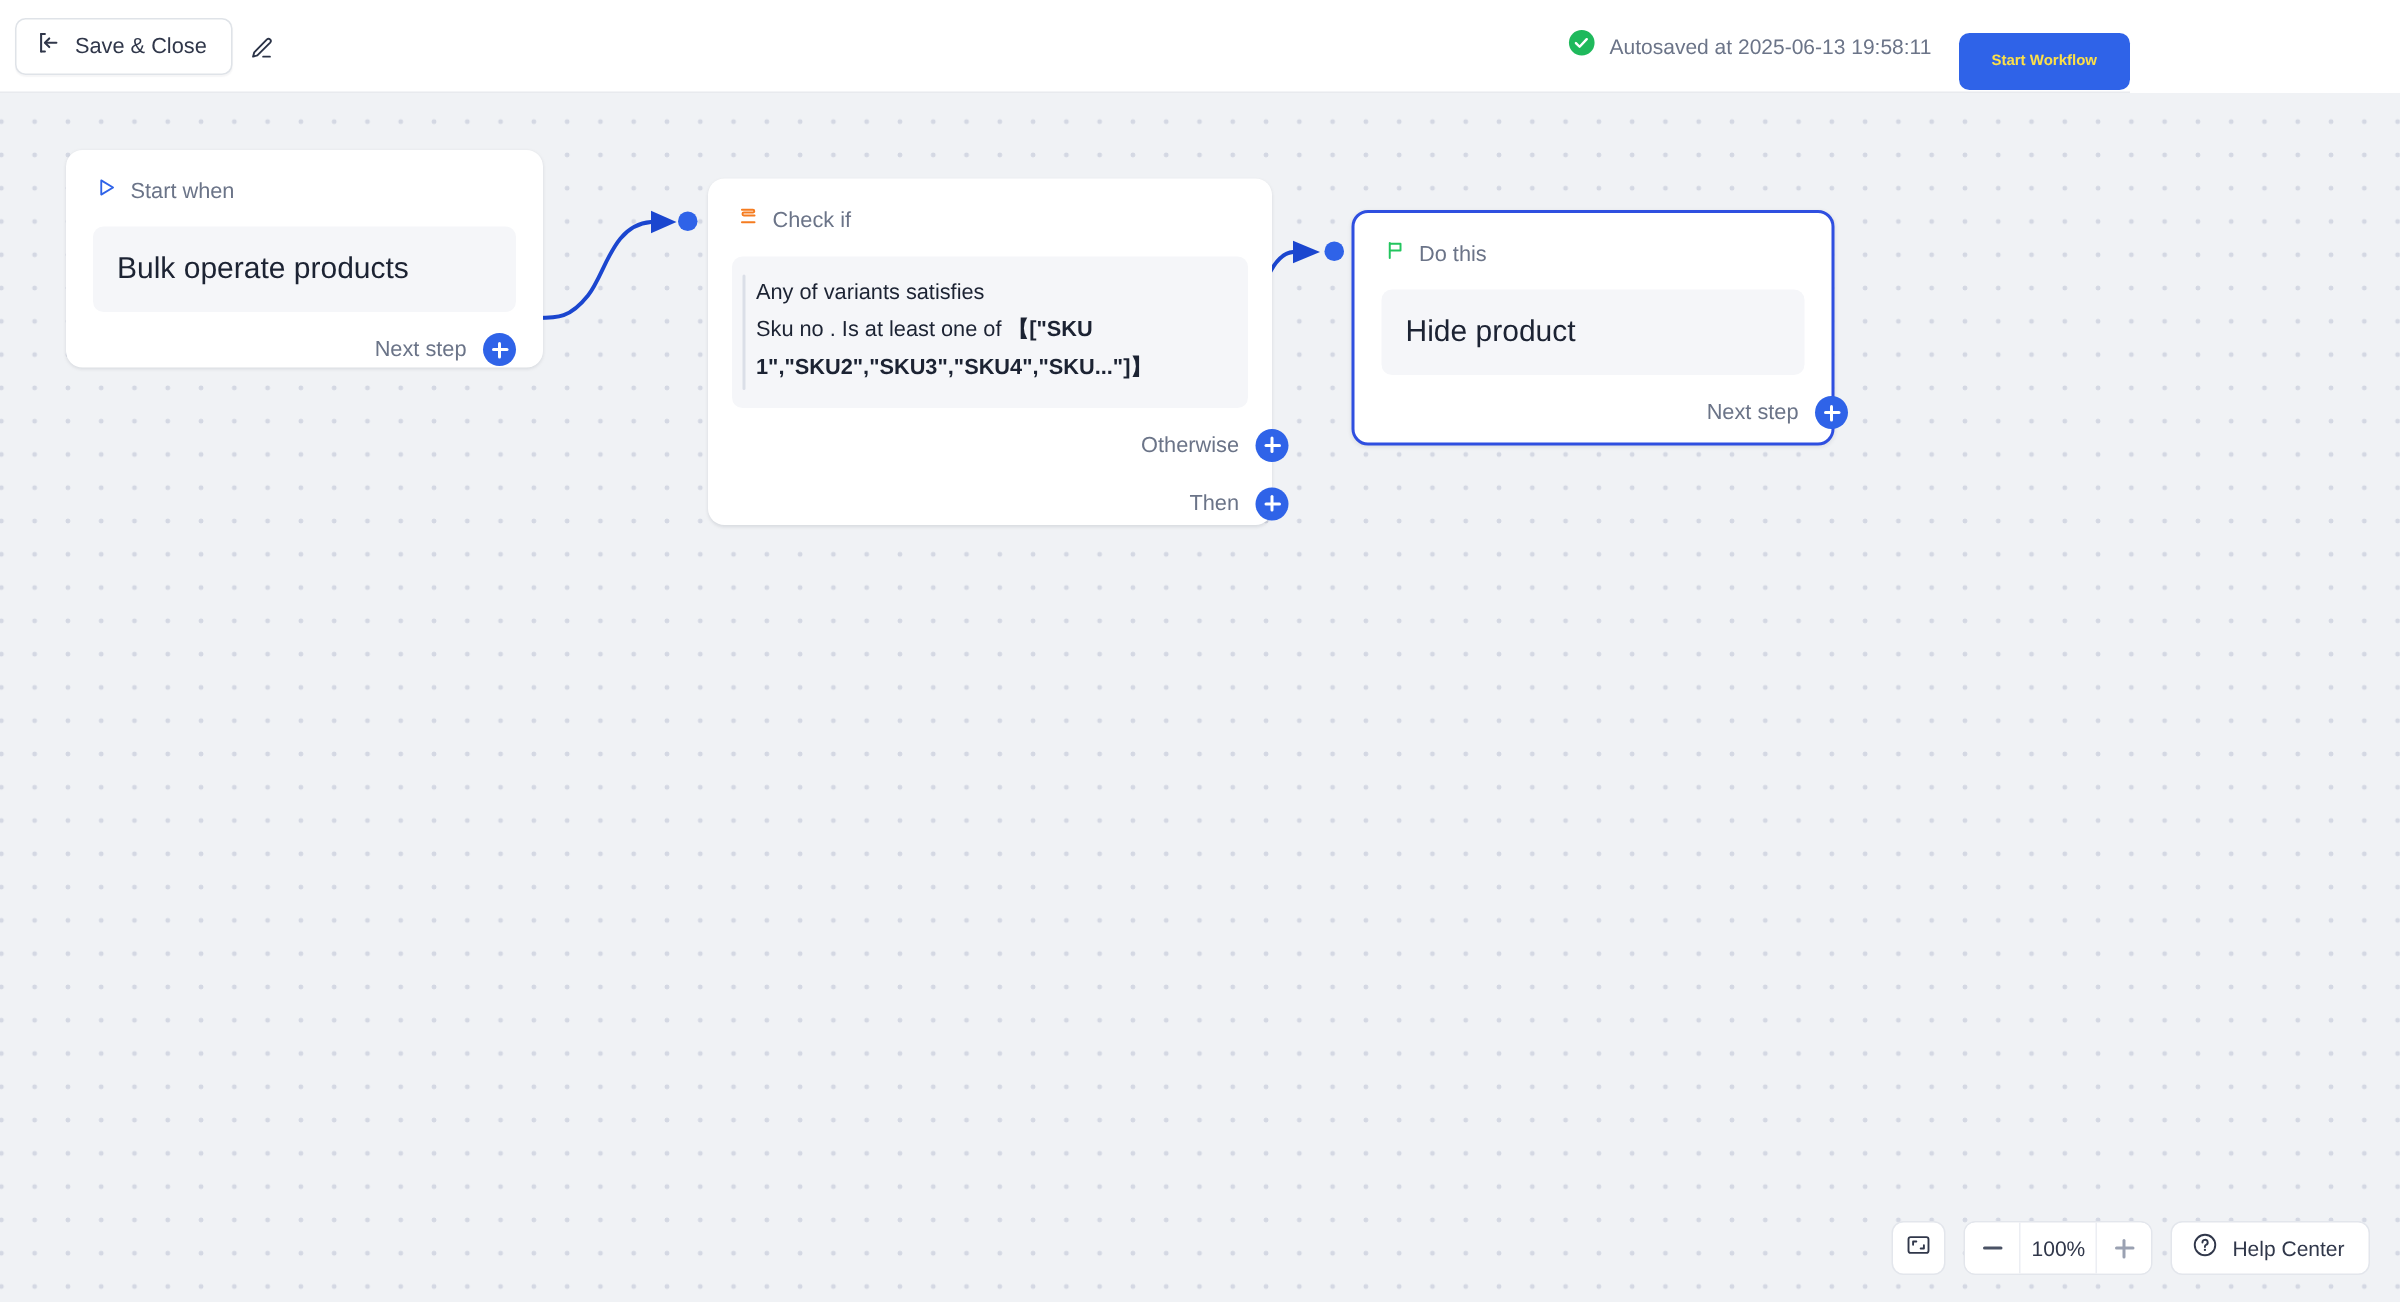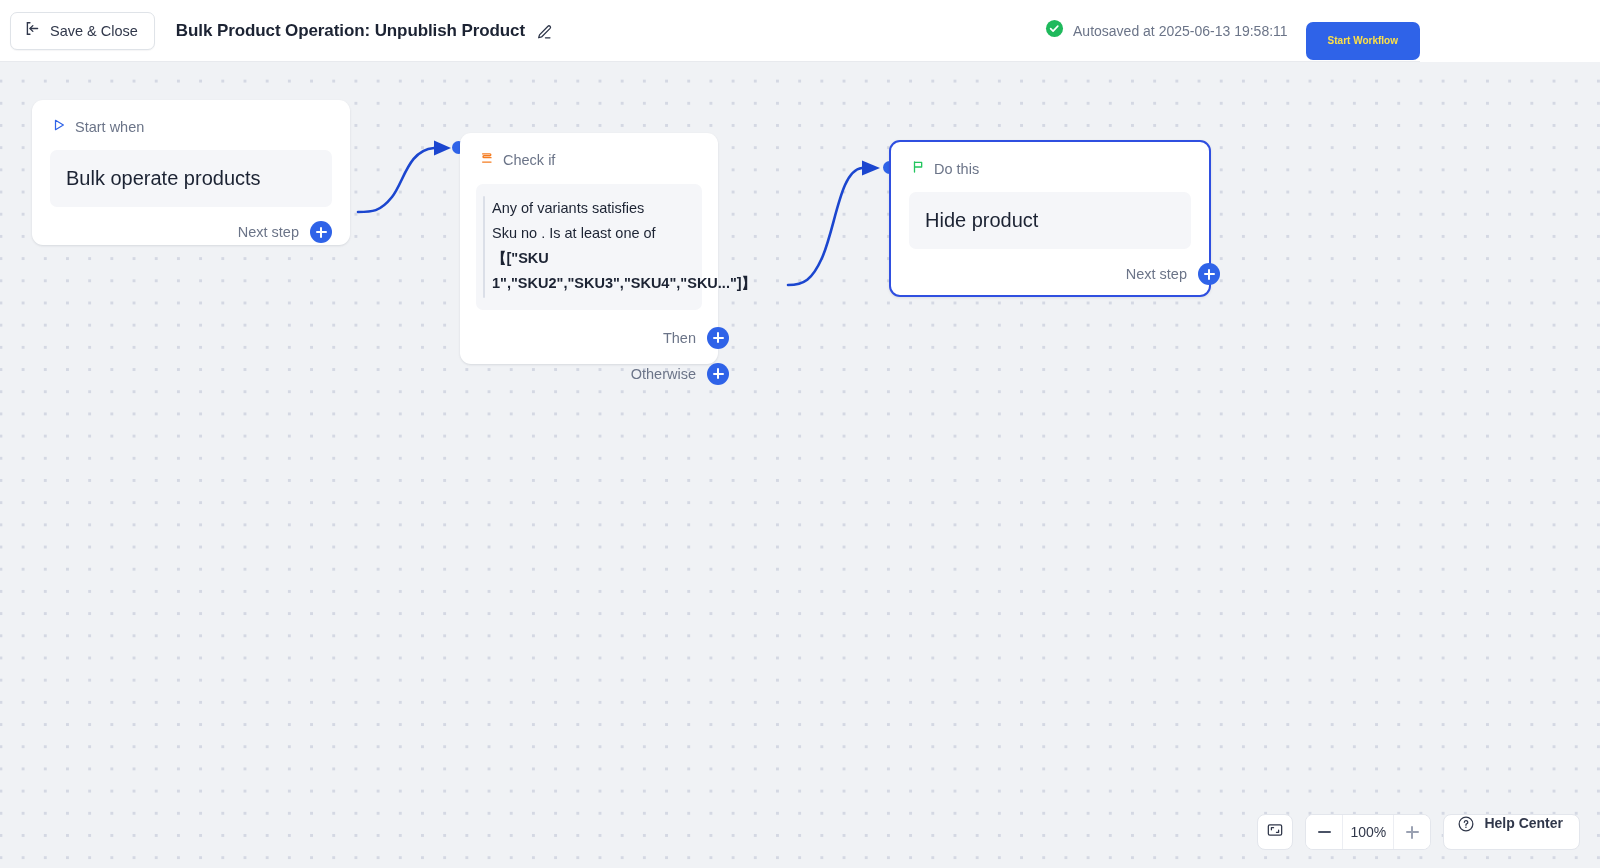--- a/index.html
+++ b/index.html
@@ -76,20 +76,21 @@
     width: 1600px; height: 806px;
     pointer-events: none;
   }
 
   
   .node {
     position: absolute;
     background: #ffffff;
     border-radius: 11px;
     box-shadow: 0 1px 3px rgba(16,24,40,.07), 0 1px 2px rgba(16,24,40,.04);
+    margin-left: 12px;
   }
   .node.selected {
     border: 2px solid #2f4fe0;
     box-shadow: 0 1px 3px rgba(16,24,40,.09);
   }
   .node-head {
     display: flex; align-items: center; gap: 9px;
     padding: 18px 20px 0 20px;
   }
   .node-head-label {
@@ -185,44 +186,42 @@
   }
   .zoom-level {
     min-width: 52px; height: 100%;
     display: flex; align-items: center; justify-content: center;
     font-size: 14px; color: #30374a;
     border-left: 1px solid #eceef3; border-right: 1px solid #eceef3;
   }
   .help-btn {
     height: 36px; padding: 0 16px 0 13px;
     background: #ffffff; border: 1px solid #e3e6ec; border-radius: 8px;
-    display: flex; gap: 9px;
+    display: flex; align-items: center; gap: 9px;
     cursor: pointer;
-    font-weight: bold;
   }
   .help-label { font-size: 14px; color: #30374a; white-space: nowrap; }
 </style>
 </head>
 <body>
 
 <div class="header">
 
   <div class="save-close-btn">
     <span>
       <svg width="17" height="17" viewBox="0 0 20 20" fill="none">
         <path d="M4 3.2v13.6" stroke="#30374a" stroke-width="1.6" stroke-linecap="round"></path>
         <path d="M16 10H7.4" stroke="#30374a" stroke-width="1.6" stroke-linecap="round"></path>
         <path d="M10.4 6.6 7 10l3.4 3.4" stroke="#30374a" stroke-width="1.6" stroke-linecap="round" stroke-linejoin="round"></path>
         <path d="M4 3.2h3M4 16.8h3" stroke="#30374a" stroke-width="1.6" stroke-linecap="round"></path>
       </svg>
     </span>
     <span class="save-close-label">Save &amp; Close</span>
   </div>
 
-  <div class="page-title">Bulk Product Operation: Unpublish Product</div>
 
   <span class="edit-title-icon">
     <svg width="18" height="18" viewBox="0 0 20 20" fill="none">
       <path d="M14.4 3.6a1.7 1.7 0 0 1 2.4 2.4L7.3 15.5l-3.2.9.9-3.2 9.4-9.6Z" stroke="#2b3347" stroke-width="1.4" stroke-linejoin="round"></path>
       <path d="M11.6 16.4h5" stroke="#2b3347" stroke-width="1.4" stroke-linecap="round"></path>
     </svg>
   </span>
 
   <div class="header-right">
     <div class="autosave">
@@ -261,43 +260,43 @@
     <div class="node-body-box">
       <div class="node-body-text">Bulk operate products</div>
     </div>
     <div class="next-row" style="padding-right:18px;">
       <span class="branch-label">Next step</span>
       <span class="plus-btn"></span>
     </div>
   </div>
 
   <div class="anchor-dot" style="left:452px; top:79px;"></div>
-  <div class="node" style="left:460px; top:71px; width:258px; height:231px;">
+  <div class="node" style="left:460px; top:57px; width:376px; height:231px;">
     <div class="node-head">
       <span>
         <svg width="14" height="14" viewBox="0 0 16 16" fill="none">
           <path d="M3 3.3h8.4c1.3 0 1.3 2.1 0 2.1H4.4c-1.3 0-1.3 2.2 0 2.2h8.2" stroke="#f57c20" stroke-width="1.5" stroke-linecap="round" stroke-linejoin="round"></path>
           <path d="M3 12.7h9.6" stroke="#f57c20" stroke-width="1.5" stroke-linecap="round"></path>
         </svg>
       </span>
       <span class="node-head-label">Check if</span>
     </div>
     <div class="cond-box">
       <div class="cond-line">Any of variants satisfies</div>
       <div class="cond-line">
         <span>Sku no . Is at least one of</span>
         <span class="mono-br">【["SKU 1","SKU2","SKU3","SKU4","SKU..."]】</span>
       </div>
     </div>
+    <div class="next-row" style="padding-right:-11px; margin-right:-11px; margin-top:14px;">
+      <span class="branch-label">Otherwise</span>
+      <span class="plus-btn"></span>
+    </div>
     <div class="next-row" style="padding-right:-11px; margin-right:-11px; margin-top:17px;">
       <span class="branch-label">Then</span>
-      <span class="plus-btn"></span>
-    </div>
-    <div class="next-row" style="padding-right:-11px; margin-right:-11px; margin-top:14px;">
-      <span class="branch-label">Otherwise</span>
       <span class="plus-btn"></span>
     </div>
   </div>
 
   <div class="anchor-dot" style="left:883px; top:99px;"></div>
   <div class="node selected" style="left:889px; top:78px; width:322px; height:157px;">
     <div class="node-head">
       <span>
         <svg width="14" height="14" viewBox="0 0 16 16" fill="none">
           <path d="M4 2.2v11.6" stroke="#22c55e" stroke-width="1.5" stroke-linecap="round"></path>

